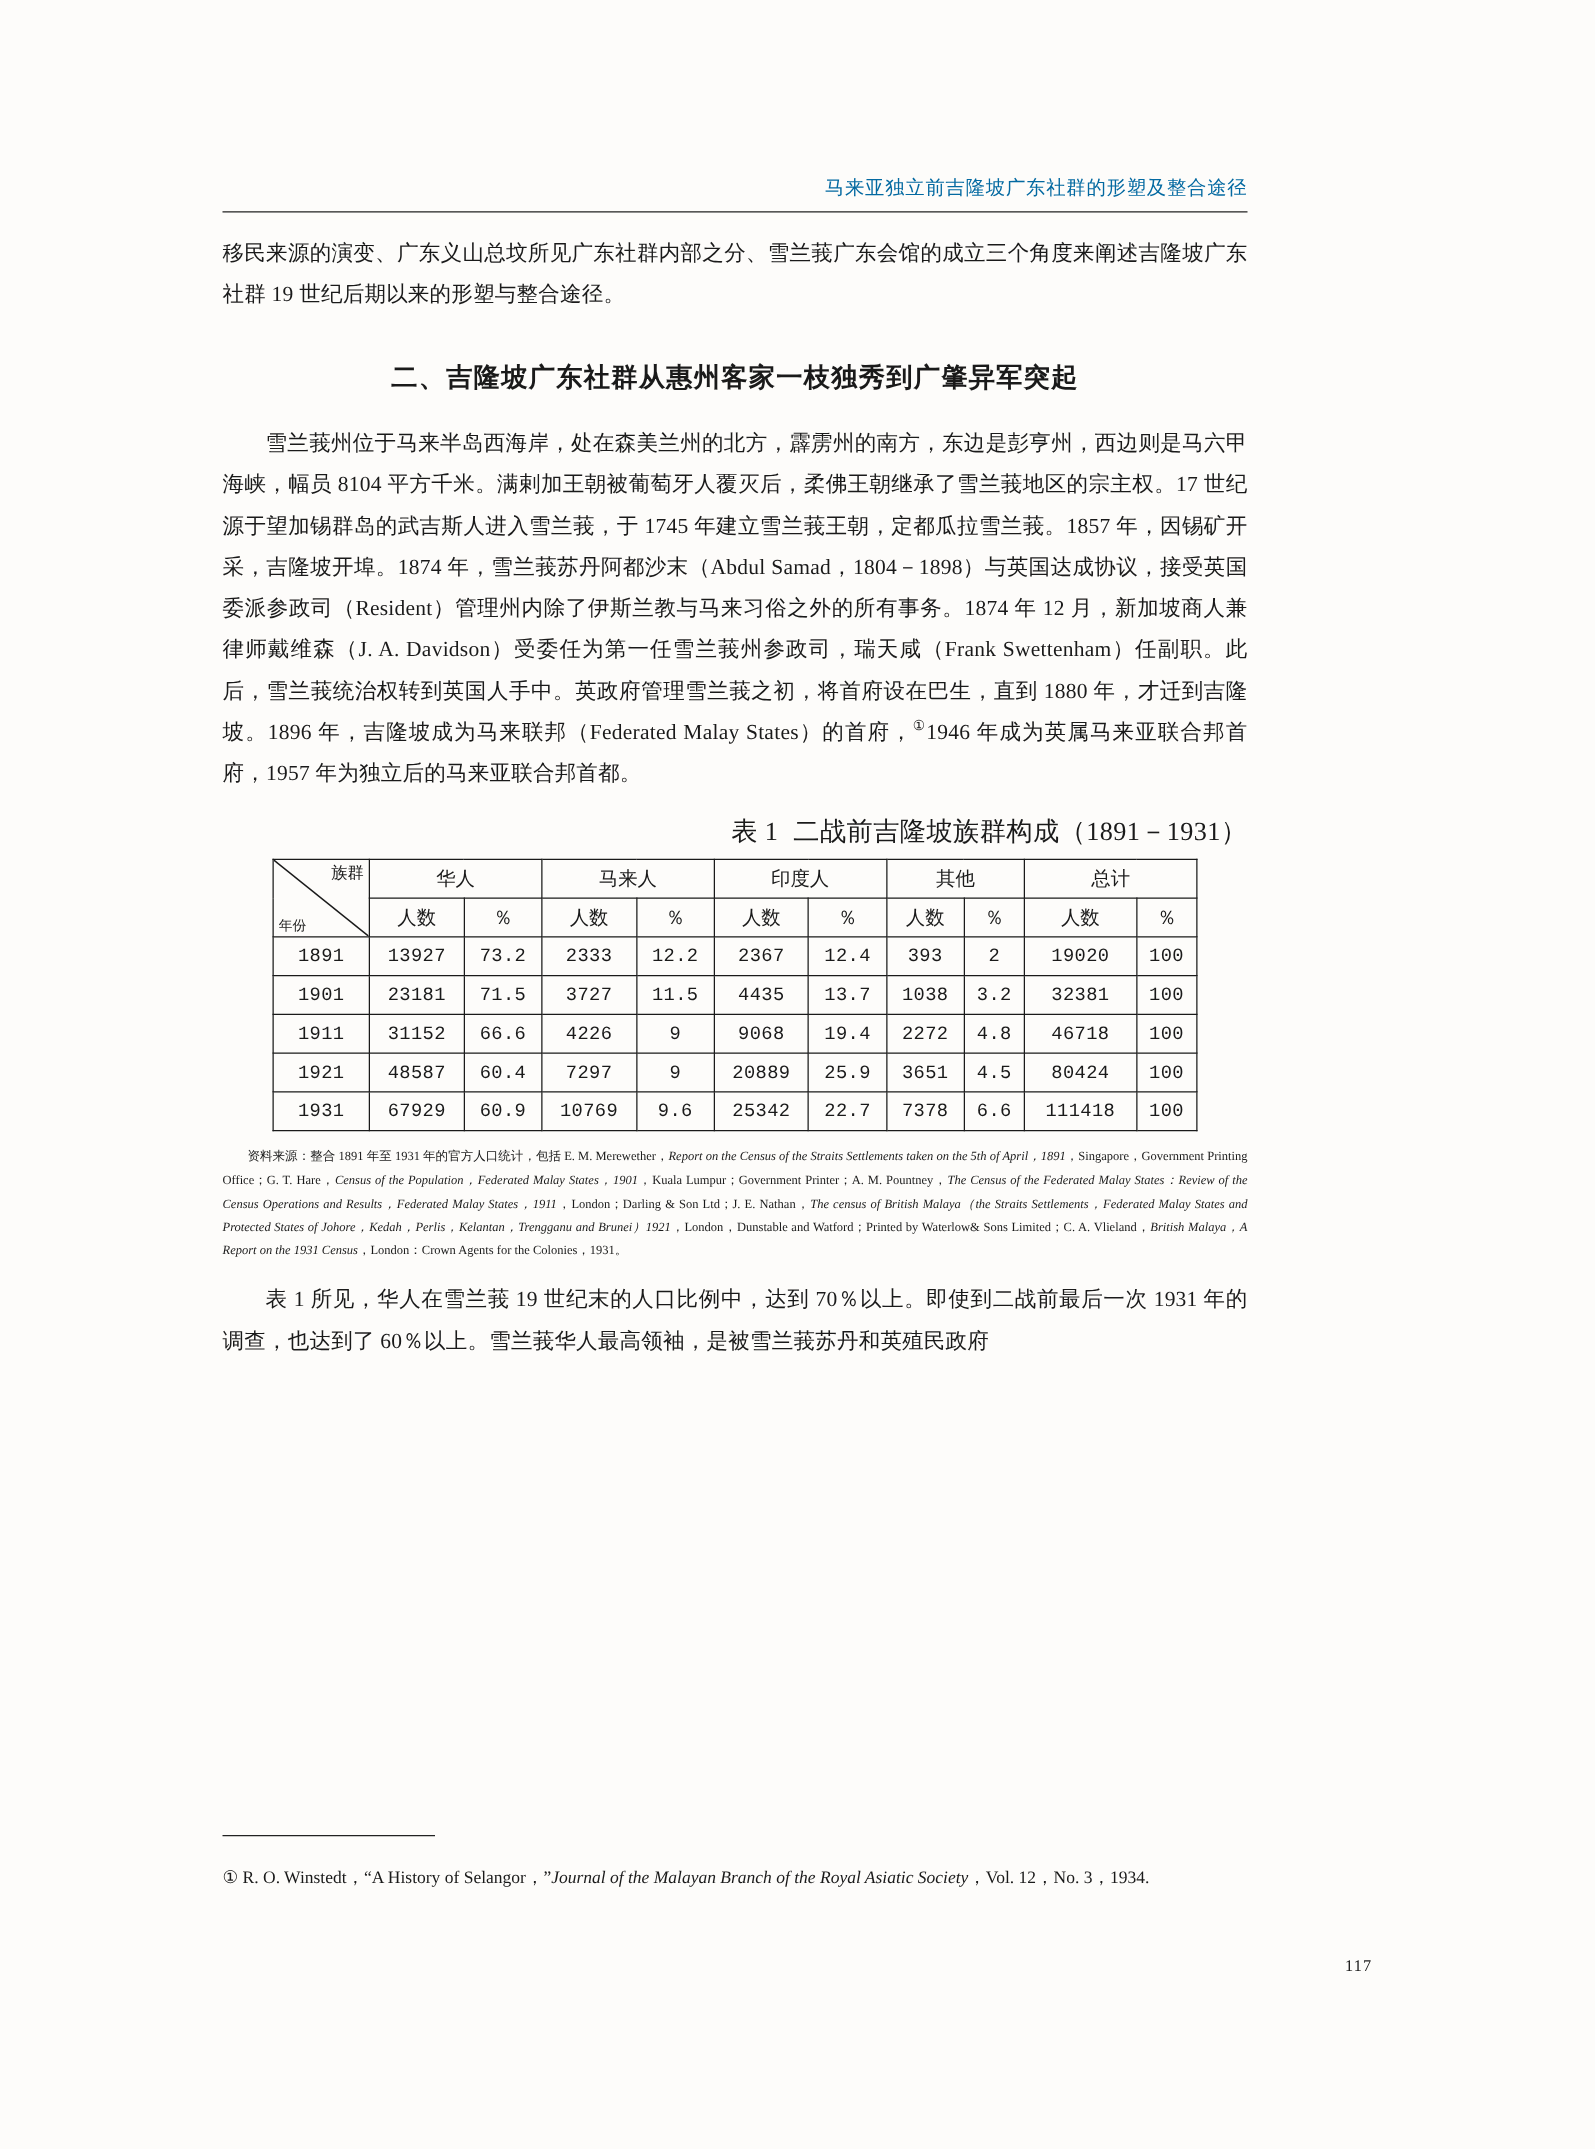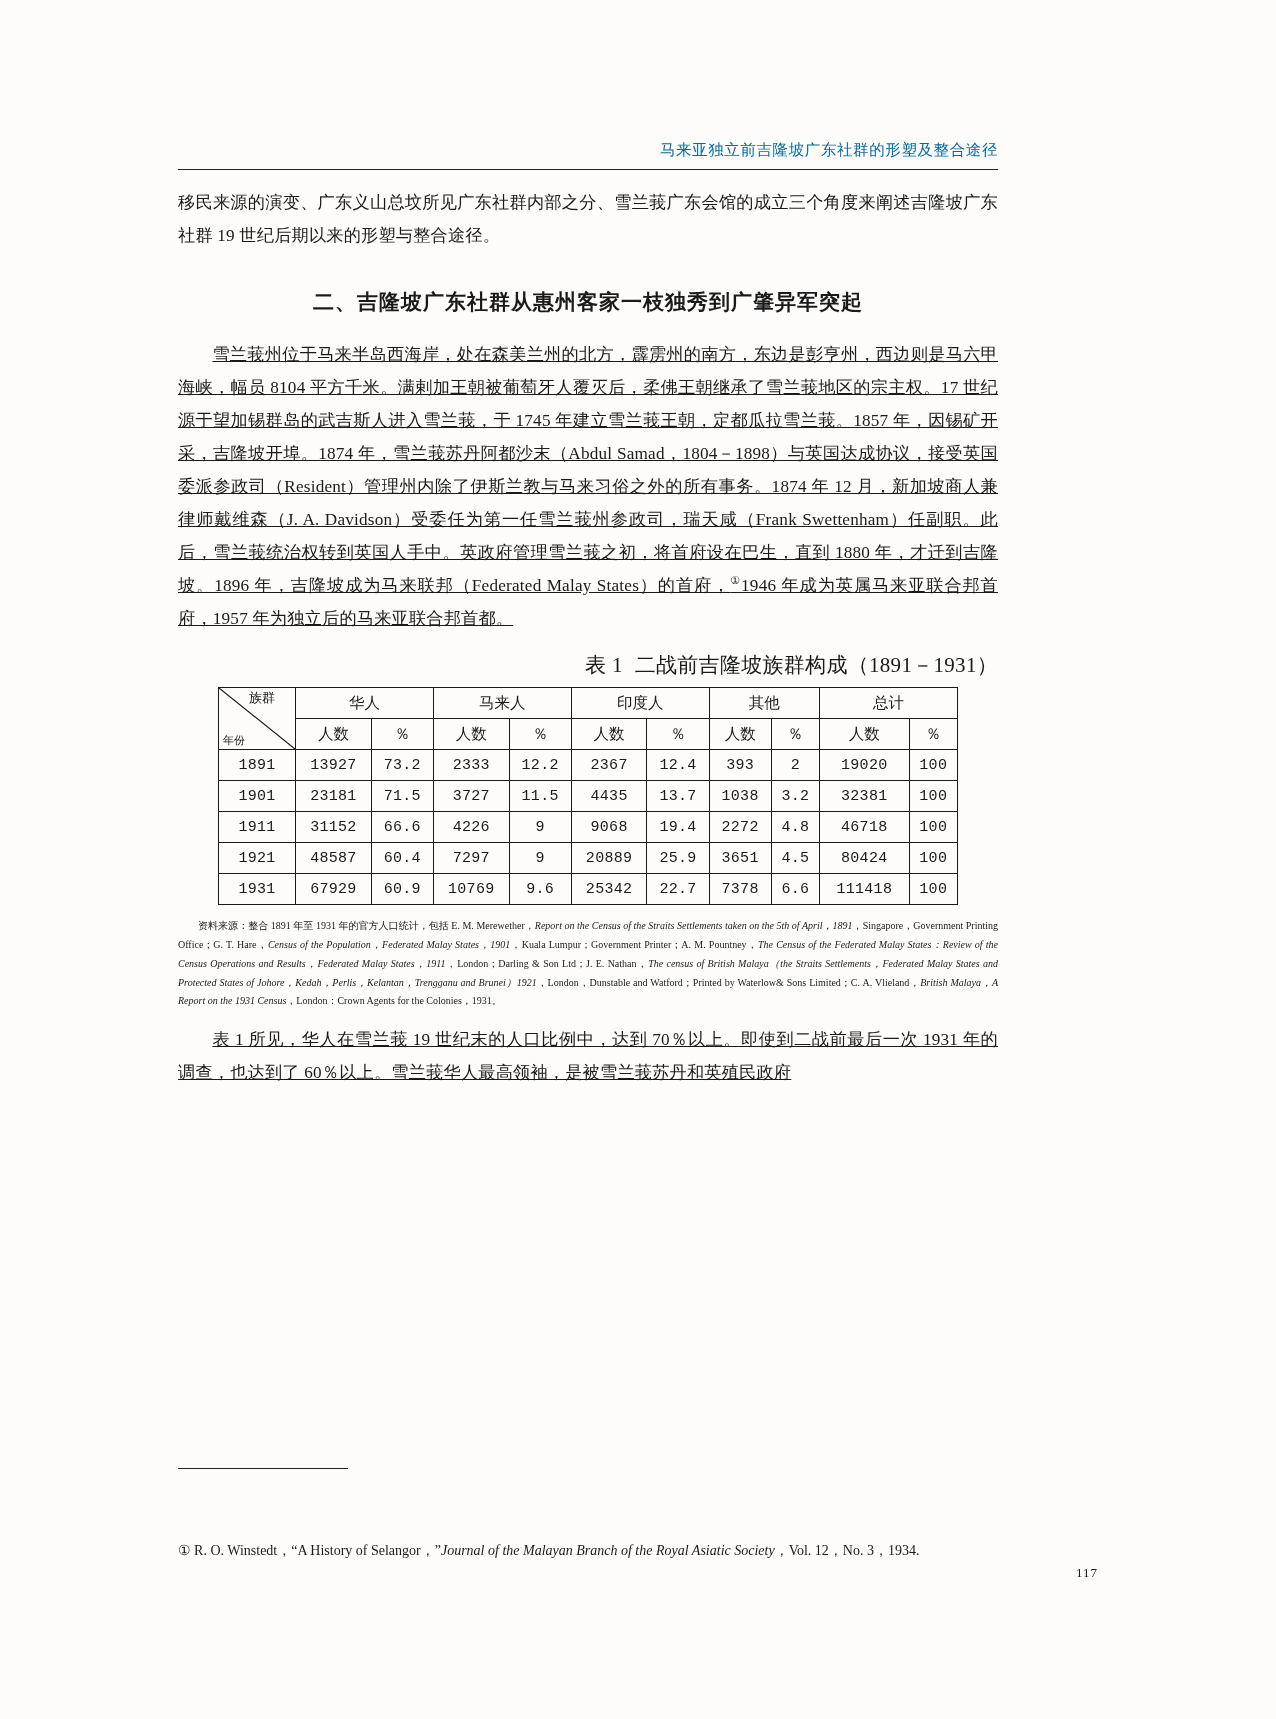--- a/index.html
+++ b/index.html
@@ -39,21 +39,21 @@
 
   
   p.body {
     font-size: 17.2px;
     line-height: 1.92;
     text-align: justify;
     text-justify: inter-ideograph;
     margin: 0 0 2px 0;
     letter-spacing: 0.2px;
   }
-  p.indent { text-indent: 2em; text-decoration: underline; }
+  p.indent { text-indent: 2em; }
 
   h2.section {
     text-align: center;
     font-size: 21px;
     font-weight: bold;
     margin: 36px 0 22px 0;
     letter-spacing: 1px;
   }
 
   .sup { font-size: 11px; vertical-align: super; }
@@ -89,21 +89,21 @@
     padding: 0 !important;
     overflow: hidden;
   }
   .corner .diag {
     position: absolute;
     left: 0; top: 0;
     width: 100%; height: 100%;
   }
   .corner .zu {
     position: absolute;
-    right: 20px; top: 1px;
+    right: 4px; top: 1px;
     font-size: 13px;
   }
   .corner .nian {
     position: absolute;
     left: 4px; bottom: 1px;
     font-size: 11px;
   }
 
   
   .src {
@@ -125,21 +125,20 @@
     border-top: 1.1px solid #222;
   }
   .footnote {
     position: absolute;
     left: 178px;
     top: 1490px;
     width: 820px;
     font-size: 14px;
     line-height: 1.9;
     text-align: justify;
-    margin-top: 48px;
   }
   .footnote .fn-indent { text-indent: 2em; }
   .footnote i { font-style: italic; }
 
   .pageno {
     position: absolute;
     right: 178px;
     top: 1565px;
     font-size: 13px;
     letter-spacing: 1px;

